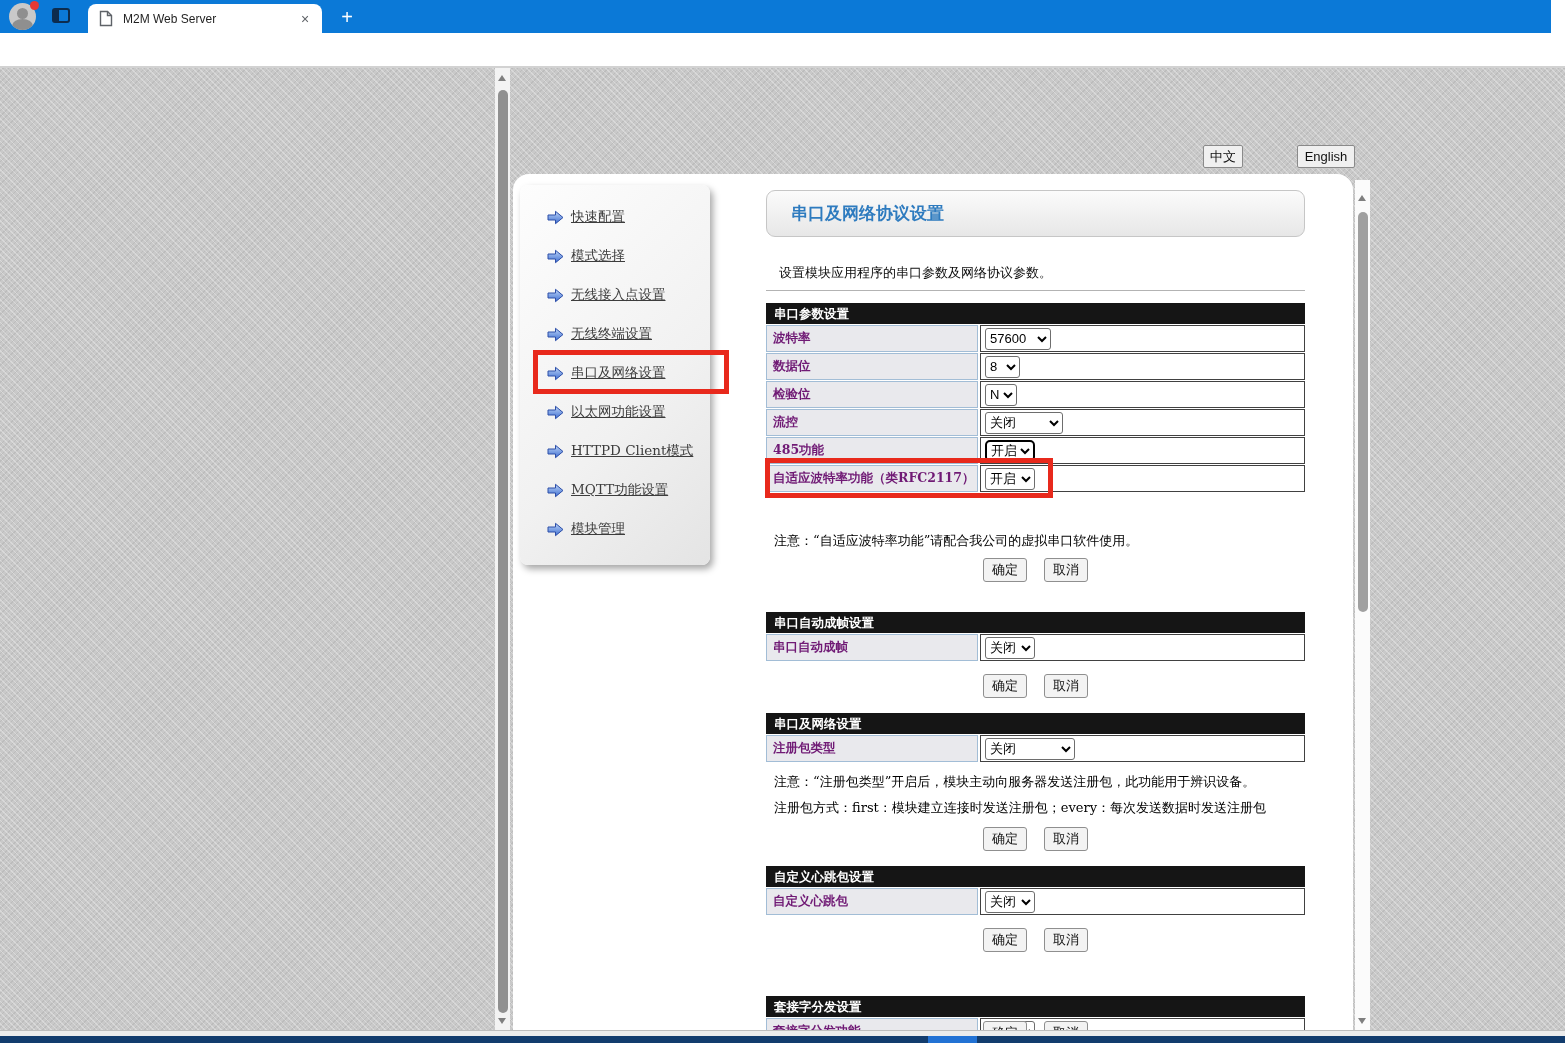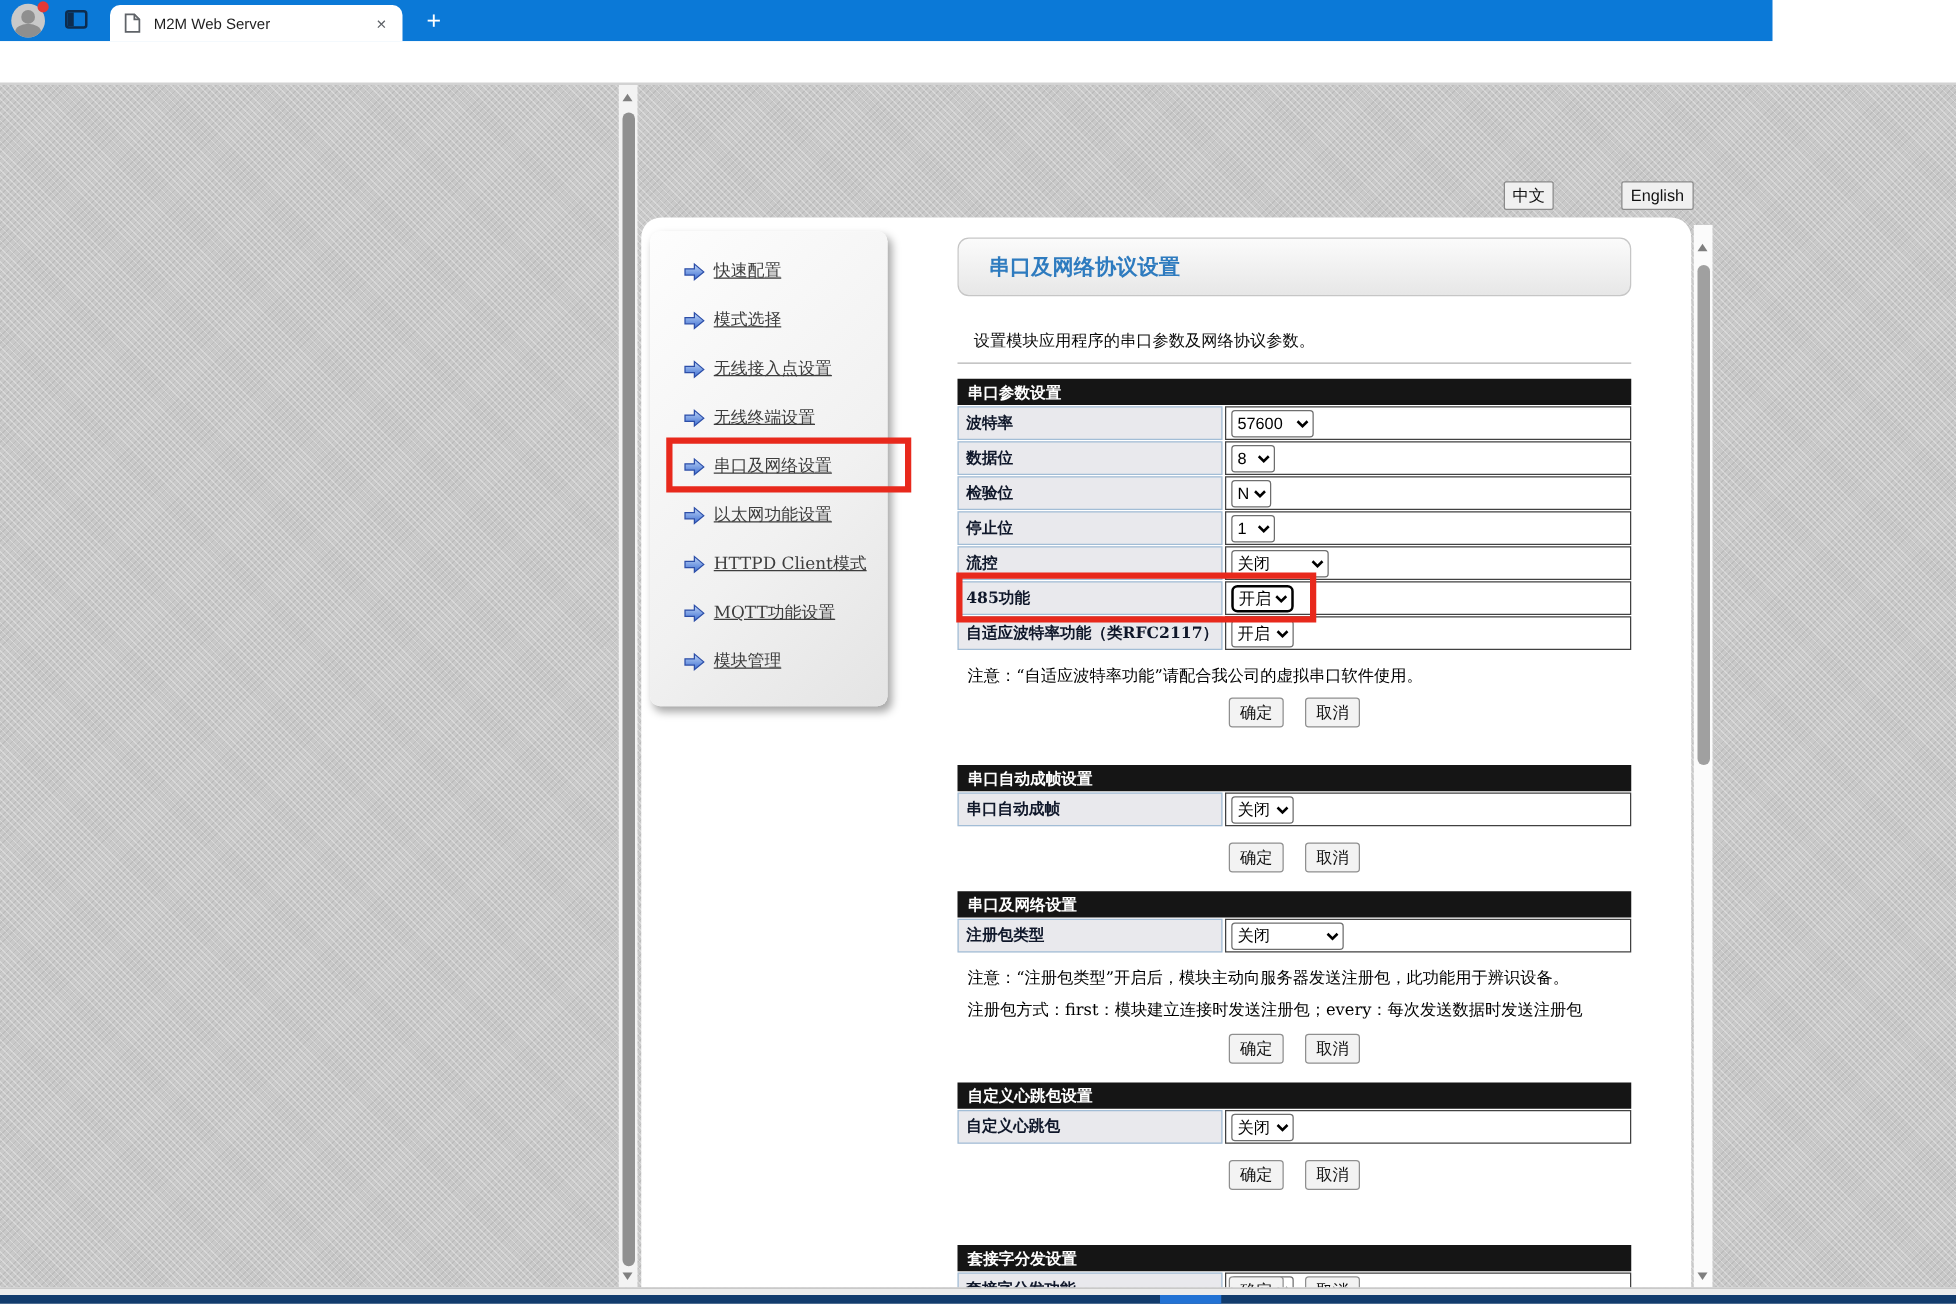--- a/index.html
+++ b/index.html
@@ -1,20 +1,20 @@
 <!DOCTYPE html>
 <html><head>
 <meta charset="utf-8">
 <style>
   * { margin:0; padding:0; box-sizing:border-box; }
   html,body { width:1565px; height:1043px; overflow:hidden; background:#fff;
               font-family:"Liberation Sans", sans-serif; }
 
   
-  .titlebar { position:absolute; left:0; top:0; width:1418px; height:33px; background:#0b79d7; }
+  .titlebar { position:absolute; left:0; top:0; width:1551px; height:33px; background:#0b79d7; }
   .avatar { position:absolute; left:9px; top:3px; width:27px; height:27px; border-radius:50%;
             background:#c9c9c9; overflow:hidden; }
   .avatar .head { position:absolute; left:8px; top:5px; width:11px; height:11px; border-radius:50%; background:#8f8f8f; }
   .avatar .body { position:absolute; left:3px; top:16px; width:21px; height:14px; border-radius:50%; background:#8f8f8f; }
   .avatar-dot { position:absolute; left:30px; top:1px; width:9px; height:9px; border-radius:50%; background:#e53935; }
   .tabactions { position:absolute; left:52px; top:8px; width:18px; height:15px; border:2px solid #0d2c4e;
                 border-radius:3px; background:transparent; }
   .tabactions::before { content:""; position:absolute; left:0; top:0; width:5px; height:11px; background:#0d2c4e; }
   .tab { position:absolute; left:88px; top:4px; width:234px; height:29px; background:#fff;
          border-radius:8px 8px 0 0; display:flex; align-items:center; }
@@ -71,21 +71,21 @@
   .titlebox span { margin-left:24px; font-size:17px; font-weight:bold; color:#2e7bbf; }
   .subtitle { position:absolute; left:779px; top:196px; font-size:13px; color:#0c0c0c; }
   .rule { position:absolute; left:766px; top:222px; width:539px; height:0;
           border-top:1px solid #b3b3b3; }
 
   .section { position:absolute; left:766px; width:539px; }
   .sec-hdr { height:21px; line-height:21px; background:#151515; color:#fff; font-weight:bold;
              font-size:12.5px; padding-left:8px; }
   .trow { display:flex; height:27px; margin-top:1px; }
   .cell-l { width:212px; background:#e9e9ed; border:1px solid #a2bdd6; display:flex; align-items:center; }
-  .cell-l span { margin-left:6px; font-size:12.5px; font-weight:bold; color:#0f172a; }
+  .cell-l span { margin-left:6px; font-size:12.5px; font-weight:bold; color:#701a75; }
   .cell-v { flex:1; margin-left:2px; background:#fff; border:1px solid #414141; display:flex; align-items:center; }
   .cell-v select { margin-left:4px; height:22px; font-size:13px; font-family:"Liberation Sans",sans-serif;
                    background:#fff; border:1px solid #6e6e6e; border-radius:3px; color:#000; }
   .cell-v select.focused { border:2px solid #000; border-radius:5px; }
 
   .note { position:absolute; left:774px; font-size:13px; color:#000; white-space:nowrap; }
   .btnrow { position:absolute; left:766px; width:539px; display:flex; justify-content:center; gap:17px; }
   .btn { min-width:40px; height:24px; padding:0 8px; background:#f3f3f3; border:1px solid #8f8f8f;
          border-radius:3px; font-size:13px; font-family:"Liberation Sans",sans-serif; color:#111; }
 
@@ -299,28 +299,20 @@
         <div class="trow">
           <div class="cell-l">
             <span>检验位</span>
           </div>
           <div class="cell-v">
             <select style="width: 32px;"><option>None</option></select>
           </div>
         </div>
         <div class="trow">
           <div class="cell-l">
-            <span>停止位</span>
-          </div>
-          <div class="cell-v">
-            <select style="width: 35px;"><option>1</option></select>
-          </div>
-        </div>
-        <div class="trow">
-          <div class="cell-l">
             <span>流控</span>
           </div>
           <div class="cell-v">
             <select style="width: 78px;"><option>关闭</option></select>
           </div>
         </div>
         <div class="trow">
           <div class="cell-l">
             <span>485功能</span>
           </div>

